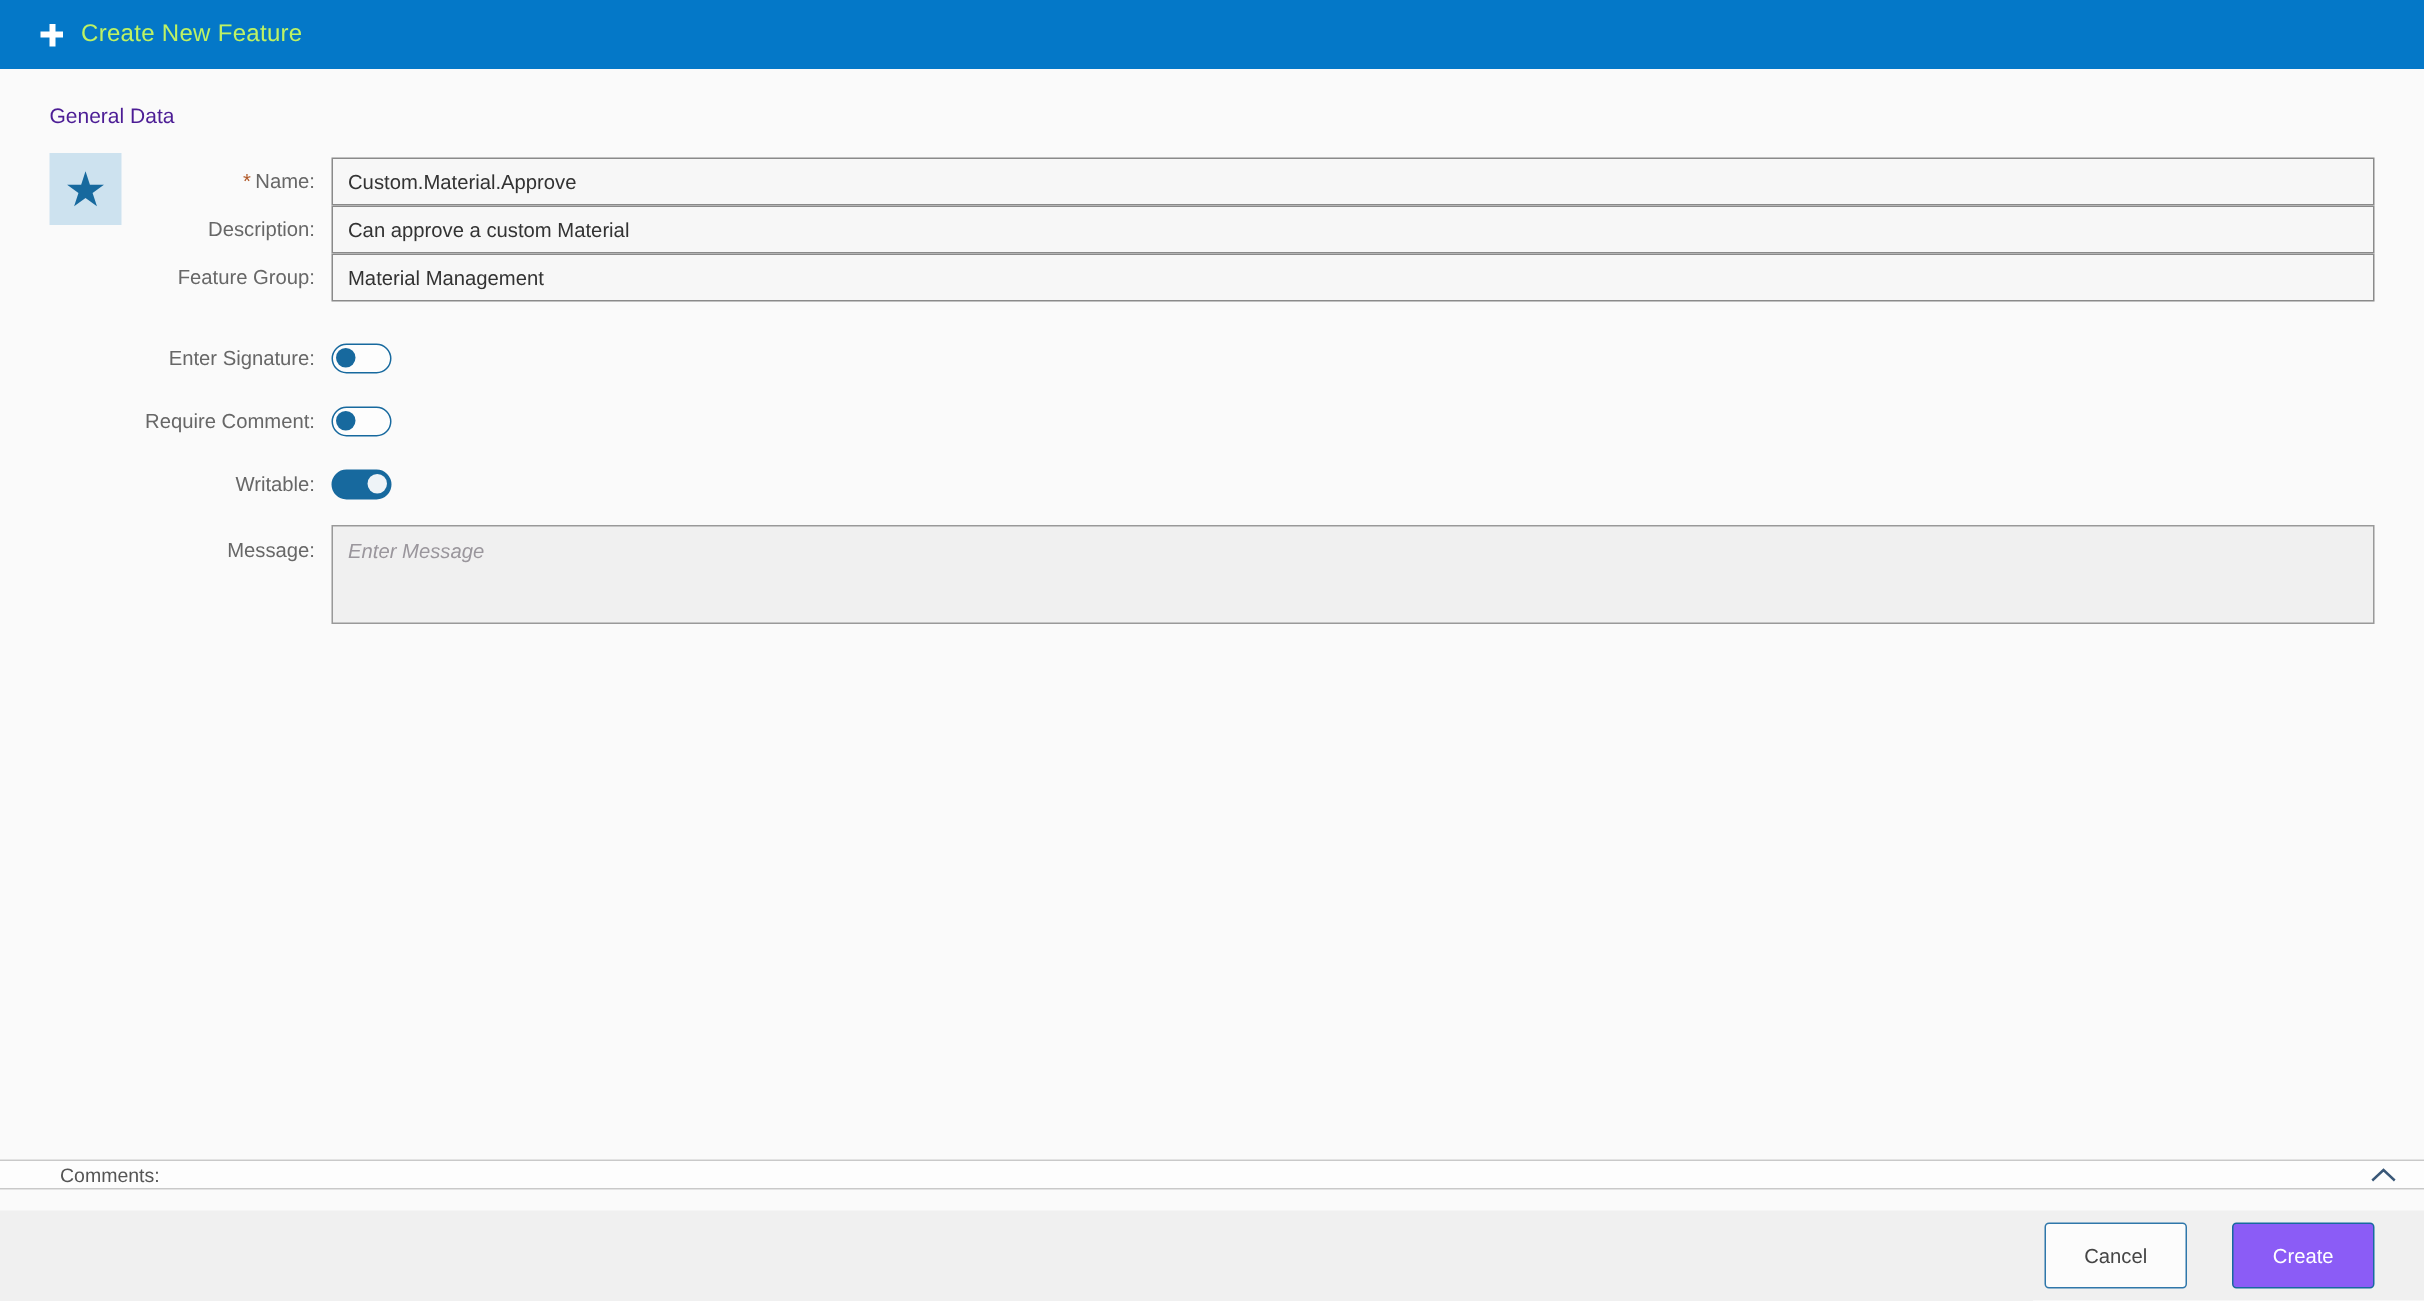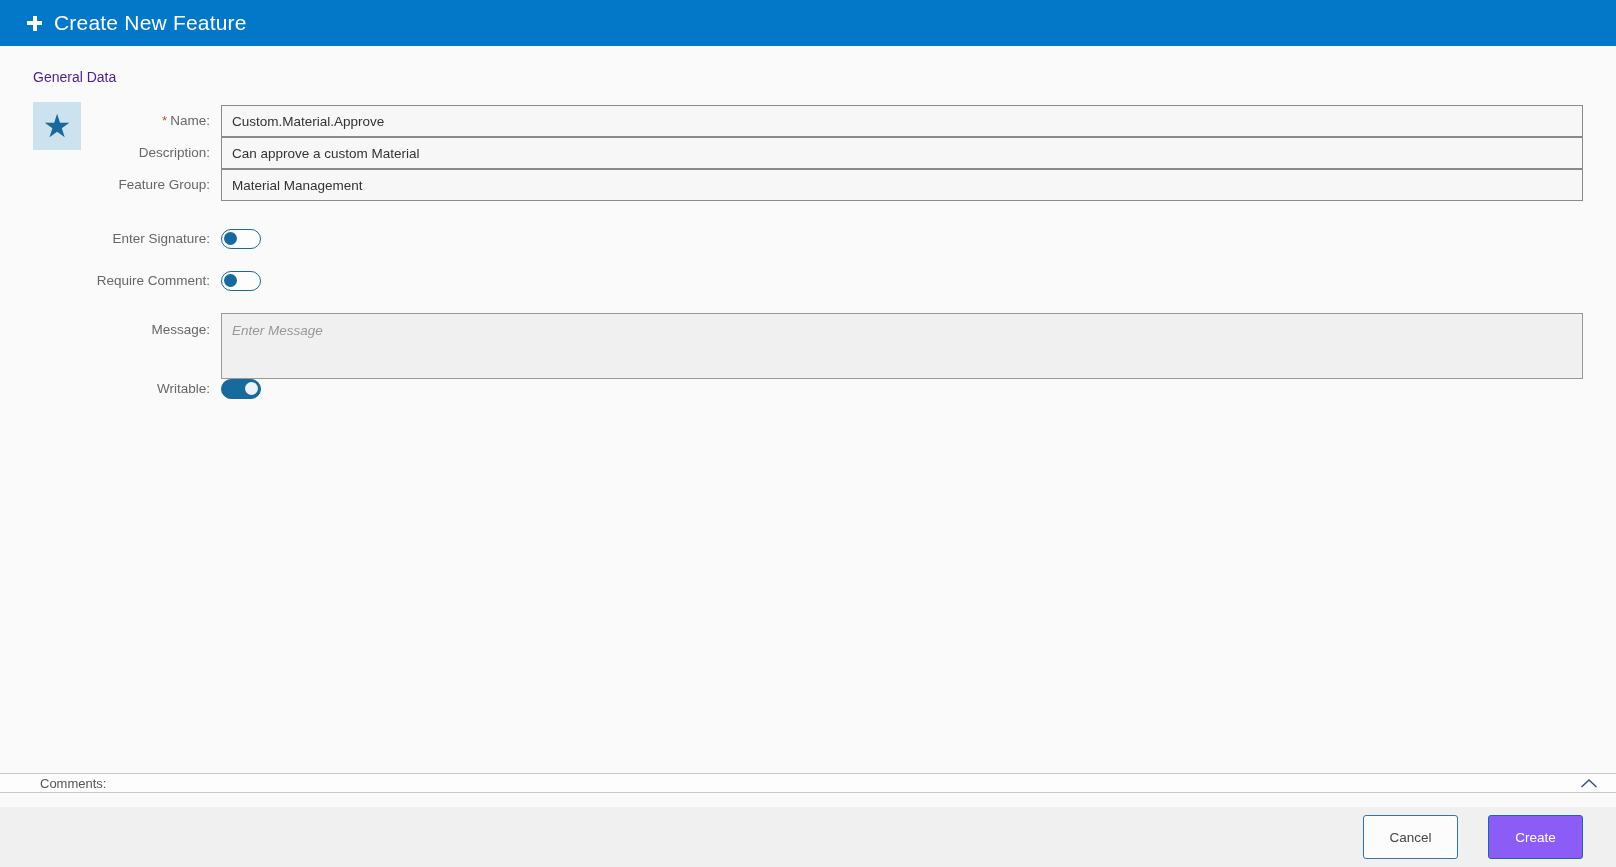--- a/index.html
+++ b/index.html
@@ -19,21 +19,21 @@
     display: flex; align-items: center;
     padding-left: 27px;
   }
   .plus-icon { position: relative; width: 15px; height: 15px; margin-right: 12px; }
   .plus-icon::before {
     content: ""; position: absolute; left: 0; top: 5.5px; width: 15px; height: 4px; background: #fff;
   }
   .plus-icon::after {
     content: ""; position: absolute; left: 5.5px; top: 0; width: 4px; height: 15px; background: #fff;
   }
-  .app-header .title { color: #ffffff; font-size: 21px; letter-spacing: .2px; }
+  .app-header .title { color: #bef264; font-size: 16px; letter-spacing: .2px; }
 
   
   .content {
     position: absolute; top: 46px; left: 0; right: 0; height: 727px;
     background: #fafafa;
   }
   .section-title {
     position: absolute; top: 23px; left: 33px;
     font-size: 14px; color: #4c1d95;
   }
@@ -191,33 +191,33 @@
 
     <div class="row toggle-row mid">
       <div class="lbl">Require Comment:</div>
       <div class="field">
         <div class="toggle" data-state="off">
           <div class="knob"></div>
         </div>
       </div>
     </div>
 
-    <div class="row msg-row">
-      <div class="lbl">Message:</div>
-      <div class="field">
-        <textarea class="msg-textarea" placeholder="Enter Message" style=""></textarea>
-      </div>
-    </div>
-
     <div class="row toggle-row last">
       <div class="lbl">Writable:</div>
       <div class="field">
         <div class="toggle" data-state="on">
           <div class="knob"></div>
         </div>
+      </div>
+    </div>
+
+    <div class="row msg-row">
+      <div class="lbl">Message:</div>
+      <div class="field">
+        <textarea class="msg-textarea" placeholder="Enter Message" style=""></textarea>
       </div>
     </div>
 
   </div>
 </div>
 
 <div class="comments-bar">
   <span class="lbl">Comments:</span>
   <button class="collapse-btn">
     <svg width="18" height="11" viewBox="0 0 18 11">

